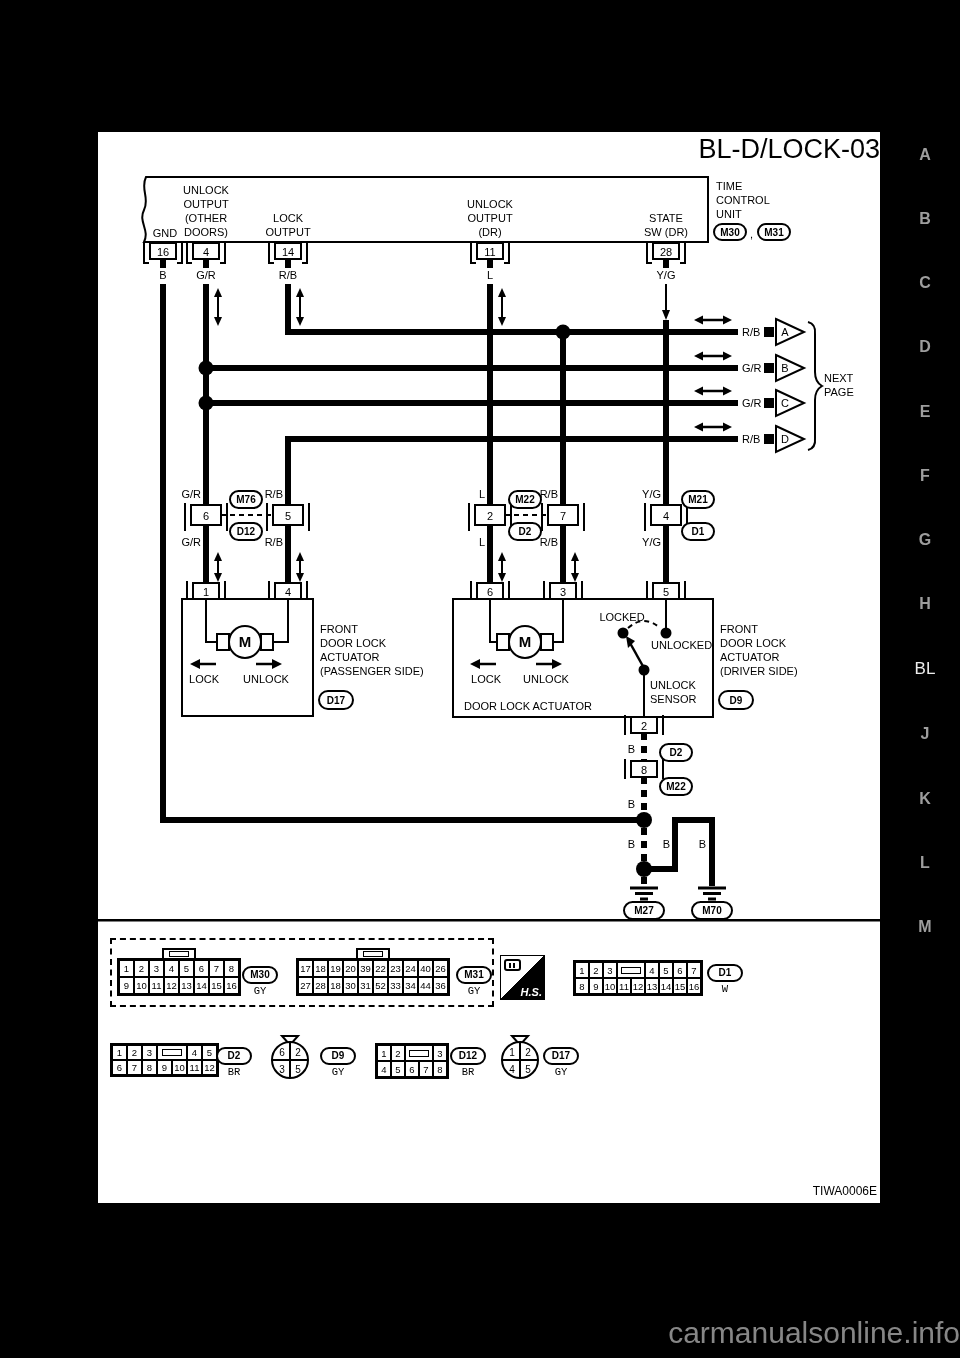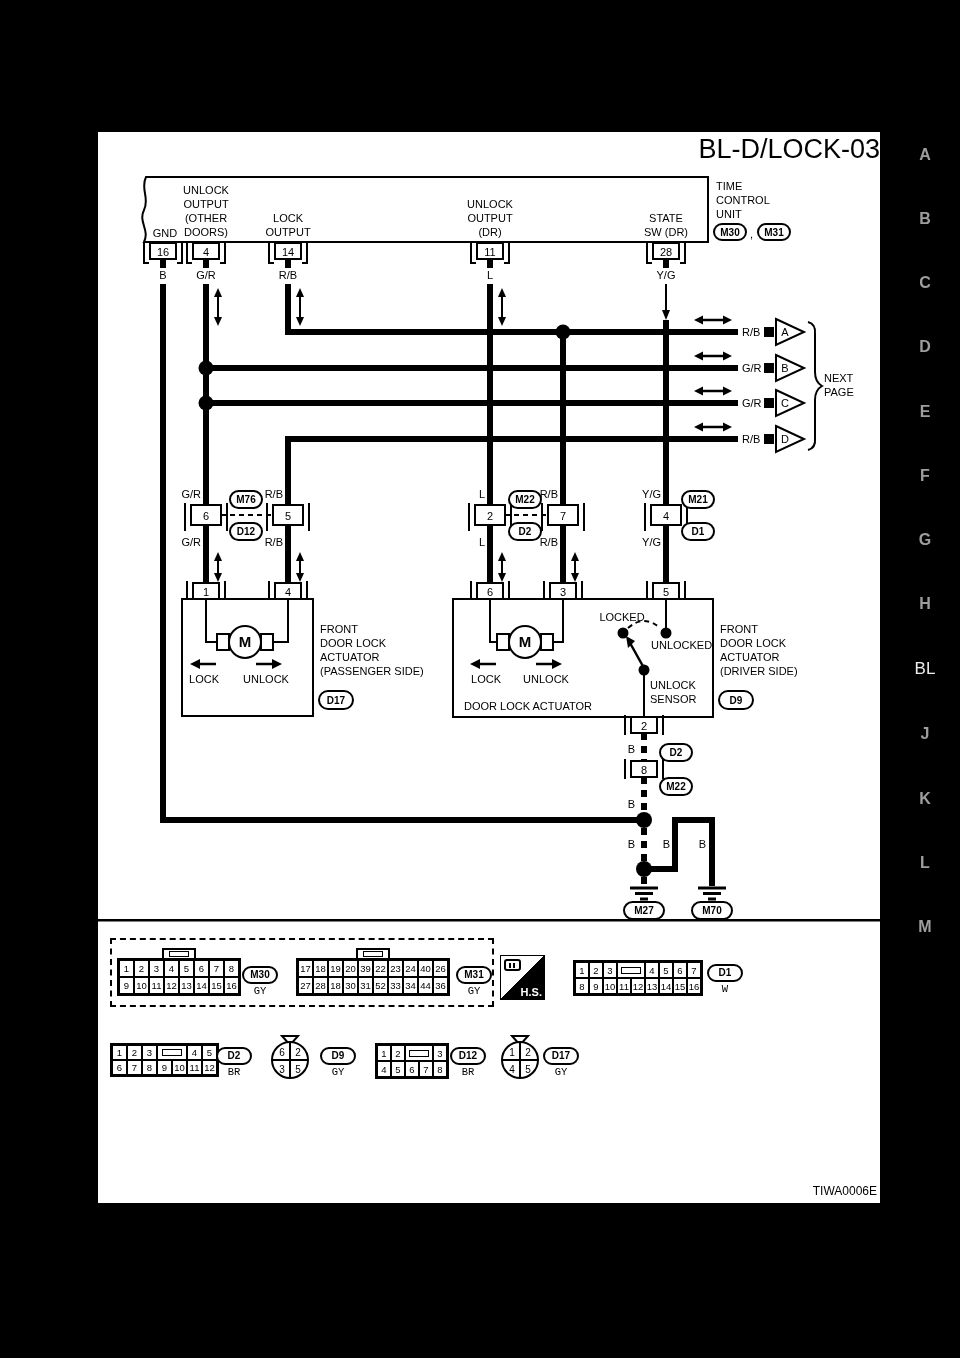--- a/index.html
+++ b/index.html
@@ -40,21 +40,21 @@
         display:flex;align-items:center;justify-content:center;}
   .ctab-slot{width:18px;height:4px;border:1px solid #000;}
   .covl{position:absolute;display:flex;flex-direction:column;align-items:center;gap:1px;}
   .oval{width:32px;height:14px;border:2px solid #000;border-radius:9px;font-weight:bold;font-size:10px;
         line-height:14px;text-align:center;color:#000;background:#fff;}
   .cv-color{font-size:10.5px;color:#000;font-family:Liberation Mono, monospace;}
 
   
   #hs-icon{position:absolute;left:402px;top:823px;width:45px;height:45px;border:1px solid #000;box-sizing:border-box;
            background:linear-gradient(135deg,#fff 49.5%,#000 50%);}
-  #hs-label{position:absolute;right:2px;bottom:1px;color:#fff;font-weight:bold;font-size:11px;}
+  #hs-label{position:absolute;right:2px;bottom:1px;color:#fff;font-weight:bold;font-style:italic;font-size:11px;}
   #hs-glyph{position:absolute;left:3px;top:3px;width:17px;height:12px;border:2px solid #000;border-radius:3px;box-sizing:border-box;}
   #hs-glyph:before{content:"";position:absolute;left:3px;top:2px;width:2px;height:5px;background:#000;box-shadow:4px 0 #000;}
 
   
   #sidebar{position:absolute;left:890px;top:146px;width:50px;height:790px;display:flex;flex-direction:column;
            justify-content:space-between;align-items:center;}
   .side-letter{color:#9e9e9e;font-size:16px;font-weight:bold;}
   .side-letter.active{color:#ececec;font-size:17px;font-weight:normal;}
 
   #watermark{position:absolute;top:1316px;right:10px;color:#878787;font-size:30px;}
@@ -559,13 +559,14 @@
       <div class="side-letter">F</div>
       <div class="side-letter">G</div>
       <div class="side-letter">H</div>
       <div class="side-letter active">BL</div>
       <div class="side-letter">J</div>
       <div class="side-letter">K</div>
       <div class="side-letter">L</div>
       <div class="side-letter">M</div>
     </div>
 
+  <div id="watermark">carmanualsonline.info</div>
 </div>
 
 </body></html>

